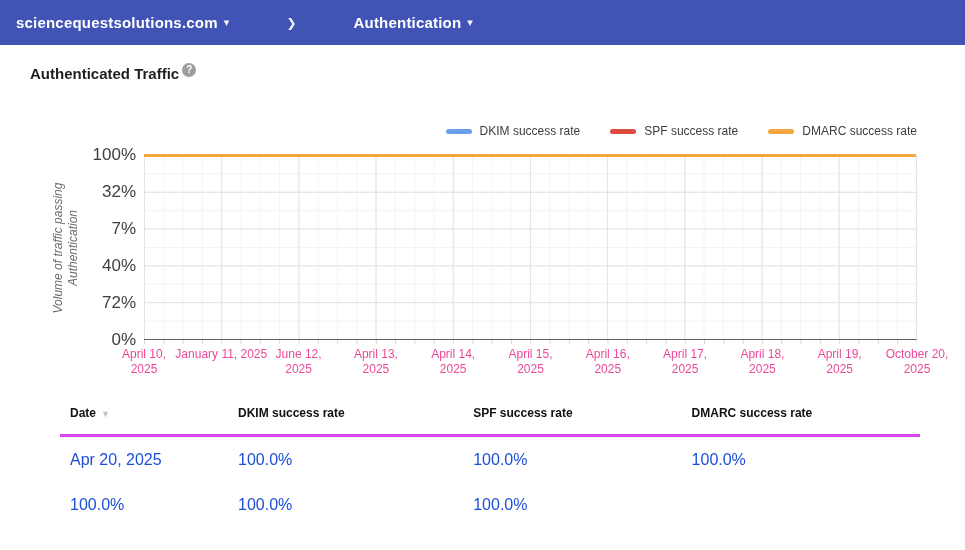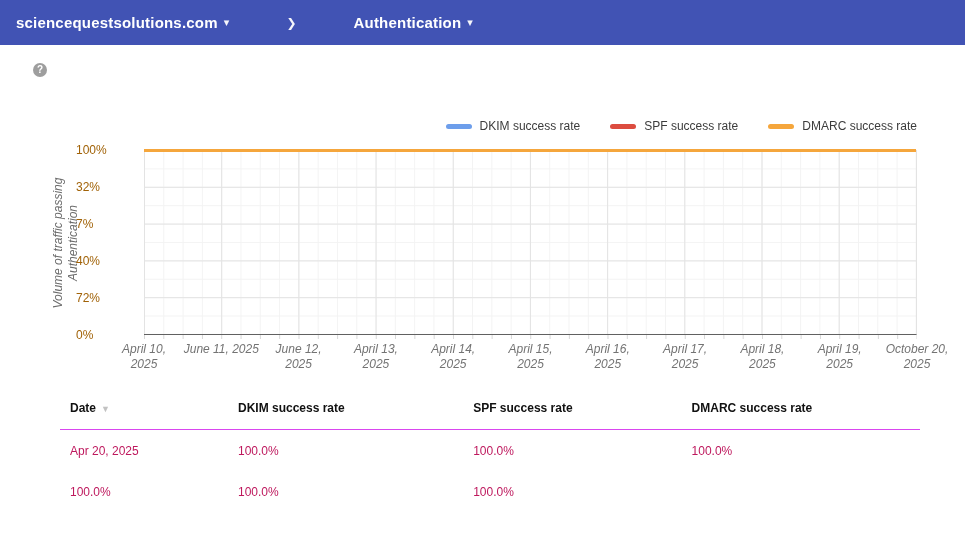--- a/index.html
+++ b/index.html
@@ -114,74 +114,73 @@
     position: absolute;
     left: 0; right: 0;
     top: -1px;
     height: 3px;
     z-index: 2;
   }
   .y-tick {
     position: absolute;
     right: calc(100% + 8px);
     width: 60px;
-    text-align: left;
-    font-size: 12px;
-    color: #a16207;
+    text-align: right;
+    font-size: 17px;
+    color: #404040;
     transform: translateY(-50%);
   }
   .y-axis-title {
     position: absolute;
     left: -178px;
     top: 50%;
     width: 200px;
     text-align: center;
     transform: translateY(-50%) rotate(-90deg);
     font-size: 12px;
     font-style: italic;
     color: #6b6b6b;
     line-height: 15px;
   }
   .x-label {
     position: absolute;
     top: calc(100% + 7px);
     transform: translateX(-50%);
     font-size: 12px;
-    color: #737373;
+    color: #ec4899;
     text-align: center;
     line-height: 15px;
     white-space: pre-line;
     min-width: 90px;
-    font-style: italic;
   }
 
   
   .data-table {
     margin: 56px 45px 0 60px;
   }
   .t-row {
     display: grid;
     grid-template-columns: 20% 28% 26% 26%;
     align-items: center;
   }
   .t-head {
     padding: 10px 10px 14px 10px;
-    border-bottom: 1px solid #d946ef;
+    border-bottom: 3px solid #d946ef;
   }
   .t-head .t-cell {
     font-size: 12px;
     font-weight: bold;
     color: #111111;
   }
   .t-body-row {
     padding: 14px 10px 13px 10px;
   }
   .t-body-row .t-cell {
-    font-size: 12px;
-    color: #be185d;
+    font-size: 16px;
+    color: #1d4ed8;
   }
   .sort-icon {
     font-size: 9px;
     color: #c2c2c2;
     margin-left: 5px;
   }
 </style>
 </head>
 <body>
 
@@ -191,20 +190,21 @@
     <span class="caret">▾</span>
   </div>
   <span class="crumb-sep">❯</span>
   <div class="crumb">
     <span>Authentication</span>
     <span class="caret">▾</span>
   </div>
 </div>
 
 <div class="title-row">
+  <span class="page-title">Authenticated Traffic</span>
   <span class="help-icon">?</span>
 </div>
 
 <div class="legend-row">
   <div class="legend-item">
     <span class="legend-swatch" style="background-color: rgb(109, 158, 235);"></span>
     <span>DKIM success rate</span>
   </div>
   <div class="legend-item">
     <span class="legend-swatch" style="background-color: rgb(220, 76, 63);"></span>
@@ -229,21 +229,21 @@
   <span class="y-tick" style="top:80%">72%</span>
   <span class="y-tick" style="top:100%">0%</span>
 
   <div class="plot">
     <div class="series-line" style="background-color: rgb(245, 166, 60);"></div>
   </div>
   <div class="x-ticks"></div>
 
   <span class="x-label" style="left:0%">April 10,
 2025</span>
-  <span class="x-label" style="left:10%">June 11, 2025</span>
+  <span class="x-label" style="left:10%">January 11, 2025</span>
   <span class="x-label" style="left:20%">June 12,
 2025</span>
   <span class="x-label" style="left:30%">April 13,
 2025</span>
   <span class="x-label" style="left:40%">April 14,
 2025</span>
   <span class="x-label" style="left:50%">April 15,
 2025</span>
   <span class="x-label" style="left:60%">April 16,
 2025</span>

